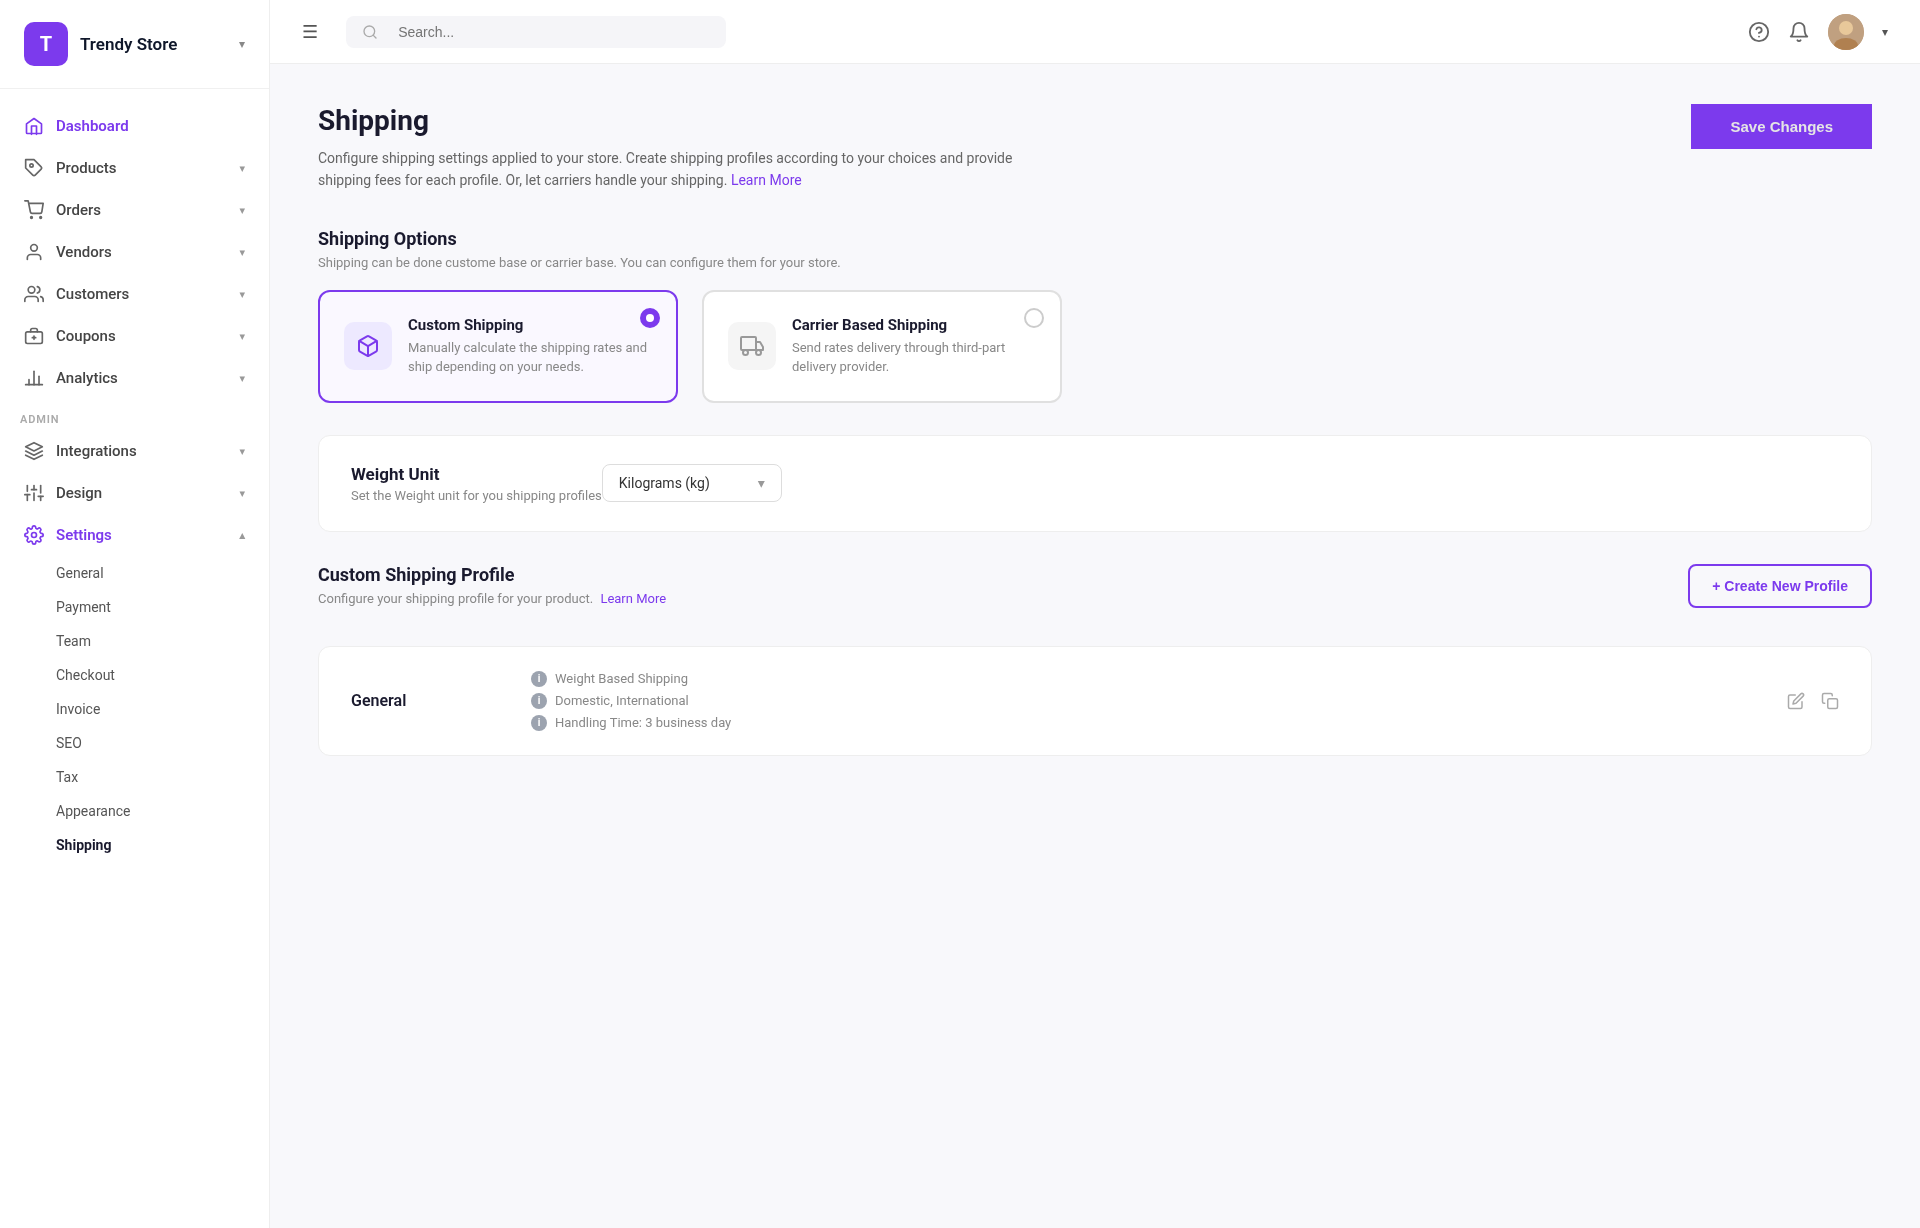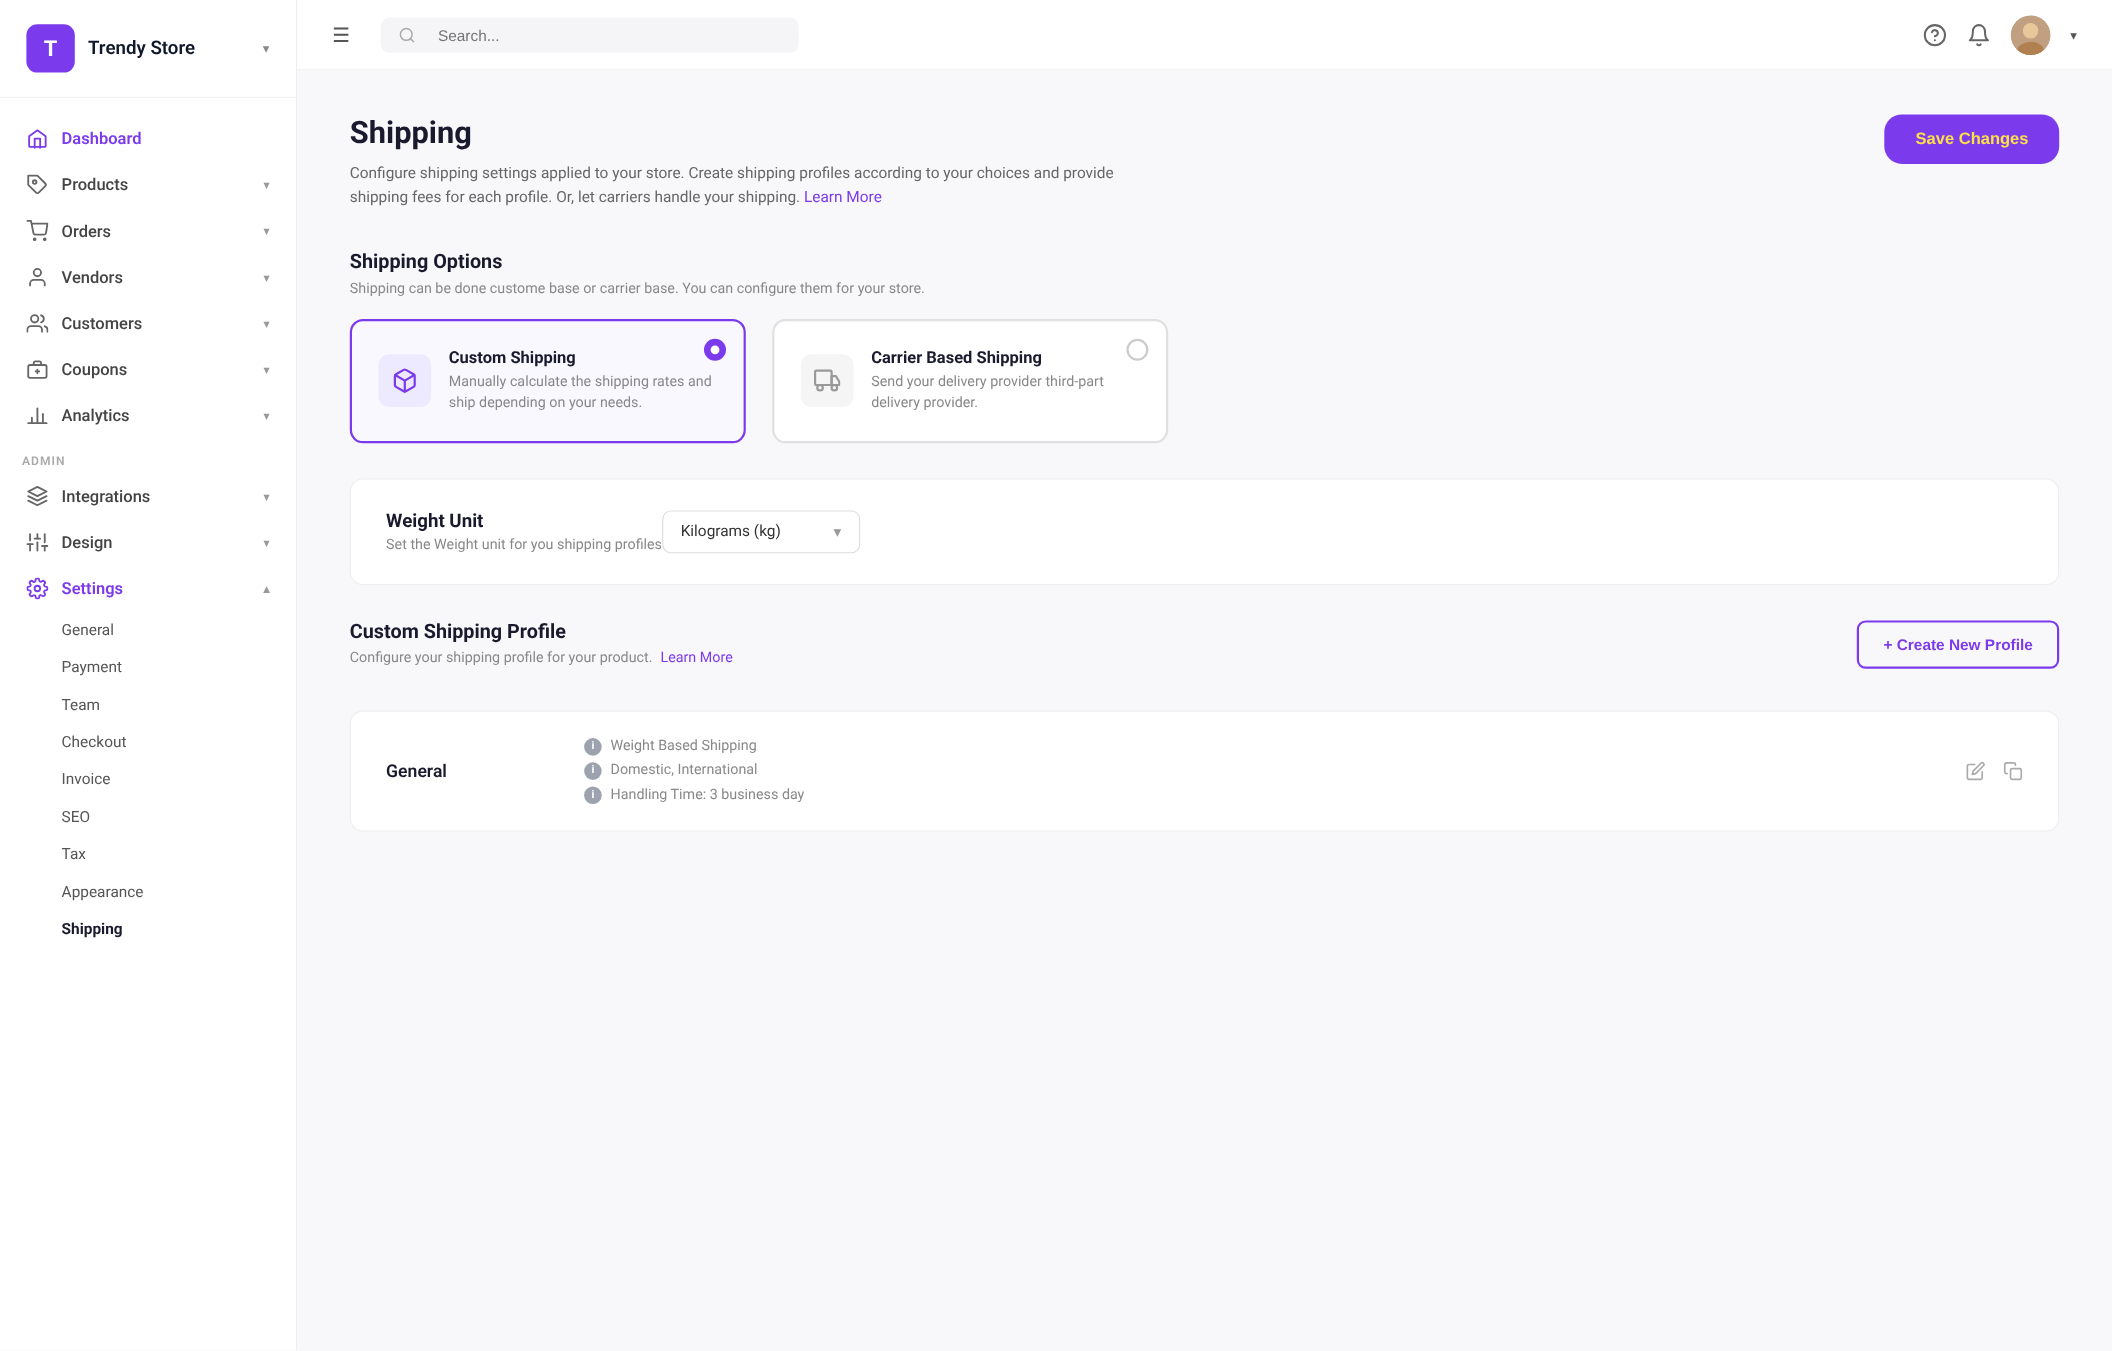--- a/index.html
+++ b/index.html
@@ -130,24 +130,24 @@
     }
     .page-desc {
       font-size: 14px;
       color: #666;
       max-width: 700px;
       line-height: 1.6;
     }
     .page-desc a { color: #7c3aed; text-decoration: none; }
     .btn-save {
       background: #7c3aed;
-      color: #fde047;
+      color: #e5e5e5;
       border: none;
-      border-radius: 16px;
-      padding: 14px 28px;
+      border-radius: 0;
+      padding: 14px 39px;
       font-size: 15px;
       font-weight: 600;
       cursor: pointer;
       white-space: nowrap;
       flex-shrink: 0;
     }
 
     .section-title {
       font-size: 18px;
       font-weight: 700;
@@ -520,21 +520,21 @@
           <div class="option-icon-box gray-bg">
             <svg width="24" height="24" viewBox="0 0 24 24" fill="none" stroke="#999" stroke-width="2" stroke-linecap="round" stroke-linejoin="round">
               <rect x="1" y="3" width="15" height="13" rx="1"></rect>
                 <path d="M16 8h4l3 5v3h-7V8z"></path>
                 <circle cx="5.5" cy="18.5" r="2.5"></circle>
                 <circle cx="18.5" cy="18.5" r="2.5"></circle>
             </svg>
           </div>
           <div class="option-text">
             <div class="option-name">Carrier Based Shipping</div>
-            <div class="option-desc">Send your delivery provider third-part delivery provider.</div>
+            <div class="option-desc">Send rates delivery through third-part delivery provider.</div>
           </div>
           <div class="option-radio unchecked"></div>
         </div>
       </div>
     </div>
 
     <div class="weight-unit-card">
       <div>
         <div class="weight-unit-label">Weight Unit</div>
         <div class="weight-unit-desc">Set the Weight unit for you shipping profiles</div>

